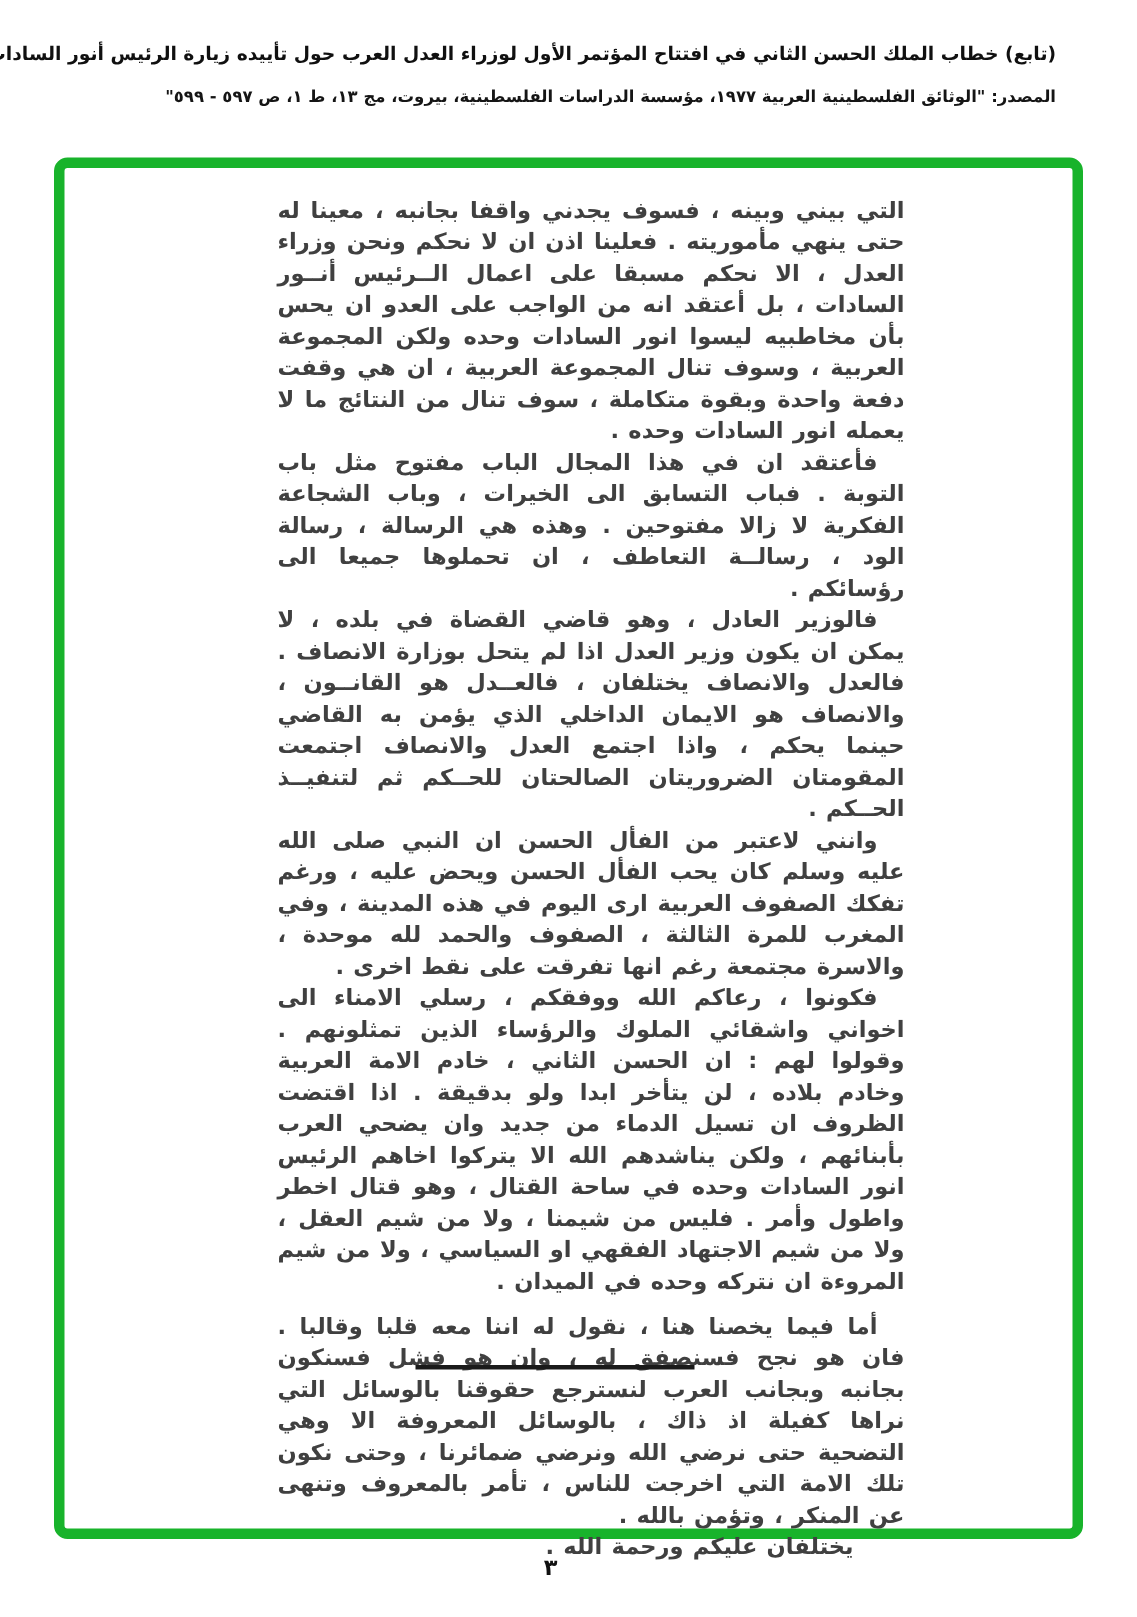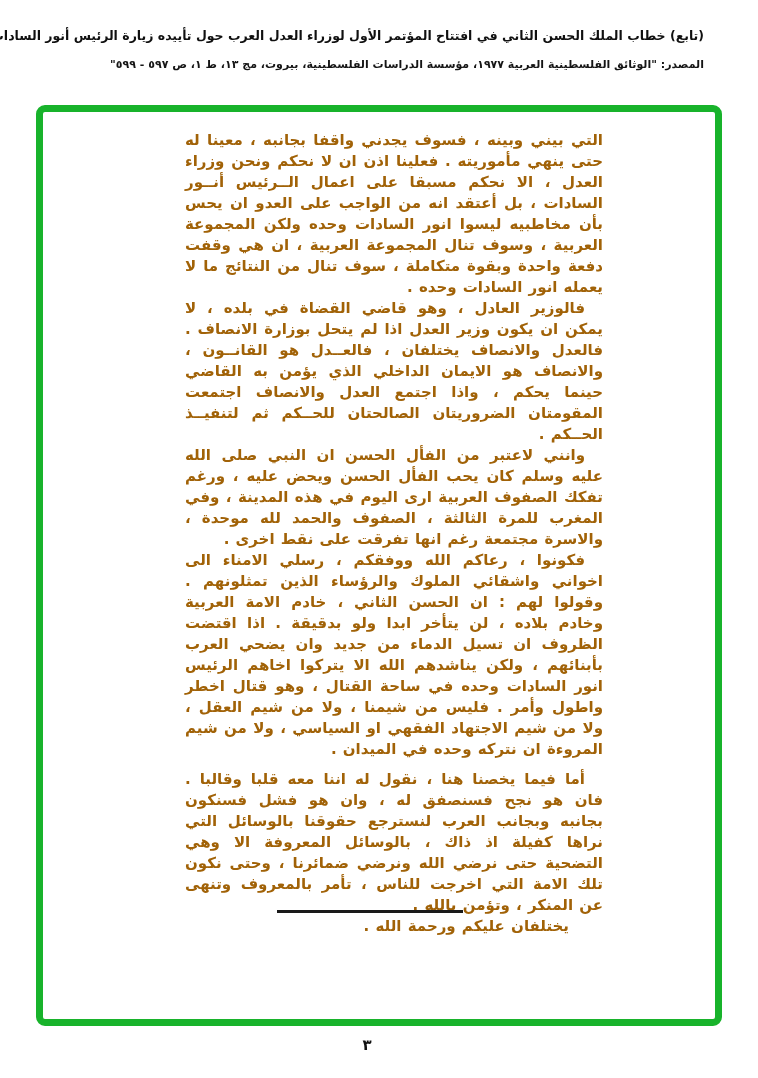--- a/index.html
+++ b/index.html
@@ -30,21 +30,21 @@
     box-sizing:border-box;
     border:7px solid #18b32b;
     border-radius:9px;
     background:#ffffff;
   }
   
   .speech{
     position:absolute;left:185px;top:130px;width:418px;
     direction:rtl;
     text-align:justify;text-align-last:right;
-    font-size:15px;font-weight:700;color:#a16207;
+    font-size:15px;font-weight:700;color:#404040;
     line-height:21px;word-spacing:1px;
   }
   .speech p{margin:0;padding:0;text-indent:18px;}
   .speech p.p-flush{text-indent:0;}
   .speech p.p-gap{margin-top:9px;}
   .speech p.p-closing{text-indent:34px;}
   
   .divider{
     position:absolute;left:277px;top:910px;
     width:186px;height:3px;background:#1a1a1a;
@@ -61,20 +61,21 @@
 <div class="page">
 
   <div class="hdr-title">(تابع) خطاب الملك الحسن الثاني في افتتاح المؤتمر الأول لوزراء العدل العرب حول تأييده زيارة الرئيس أنور السادات لإسرائيل</div>
 
   <div class="hdr-source">المصدر:  "الوثائق الفلسطينية العربية ١٩٧٧، مؤسسة الدراسات الفلسطينية، بيروت، مج ١٣، ط ١، ص ٥٩٧ - ٥٩٩"</div>
 
   <div class="frame"></div>
 
   <div class="speech">
     <p class="p-flush">التي بيني وبينه ، فسوف يجدني واقفا بجانبه ، معينا له حتى ينهي مأموريته . فعلينا اذن ان لا نحكم ونحن وزراء العدل ، الا نحكم مسبقا على اعمال الــرئيس أنــور السادات ، بل أعتقد انه من الواجب على العدو ان يحس بأن مخاطبيه ليسوا انور السادات وحده ولكن المجموعة العربية ، وسوف تنال المجموعة العربية ، ان هي وقفت دفعة واحدة وبقوة متكاملة ، سوف تنال من النتائج ما لا يعمله انور السادات وحده .</p>
+    <p>فأعتقد ان في هذا المجال الباب مفتوح مثل باب التوبة . فباب التسابق الى الخيرات ، وباب الشجاعة الفكرية لا زالا مفتوحين . وهذه هي الرسالة ، رسالة الود ، رسالــة التعاطف ، ان تحملوها جميعا الى رؤسائكم .</p>
     <p>فالوزير العادل ، وهو قاضي القضاة في بلده ، لا يمكن ان يكون وزير العدل اذا لم يتحل بوزارة الانصاف . فالعدل والانصاف يختلفان ، فالعــدل هو القانــون ، والانصاف هو الايمان الداخلي الذي يؤمن به القاضي حينما يحكم ، واذا اجتمع العدل والانصاف اجتمعت المقومتان الضروريتان الصالحتان للحــكم ثم لتنفيــذ الحــكم .</p>
     <p>وانني لاعتبر من الفأل الحسن ان النبي صلى الله عليه وسلم كان يحب الفأل الحسن ويحض عليه ، ورغم تفكك الصفوف العربية ارى اليوم في هذه المدينة ، وفي المغرب للمرة الثالثة ، الصفوف والحمد لله موحدة ، والاسرة مجتمعة رغم انها تفرقت على نقط اخرى .</p>
     <p>فكونوا ، رعاكم الله ووفقكم ، رسلي الامناء الى اخواني واشقائي الملوك والرؤساء الذين تمثلونهم . وقولوا لهم : ان الحسن الثاني ، خادم الامة العربية وخادم بلاده ، لن يتأخر ابدا ولو بدقيقة . اذا اقتضت الظروف ان تسيل الدماء من جديد وان يضحي العرب بأبنائهم ، ولكن يناشدهم الله الا يتركوا اخاهم الرئيس انور السادات وحده في ساحة القتال ، وهو قتال اخطر واطول وأمر . فليس من شيمنا ، ولا من شيم العقل ، ولا من شيم الاجتهاد الفقهي او السياسي ، ولا من شيم المروءة ان نتركه وحده في الميدان .</p>
     <p class="p-gap">أما فيما يخصنا هنا ، نقول له اننا معه قلبا وقالبا . فان هو نجح فسنصفق له ، وان هو فشل فسنكون بجانبه وبجانب العرب لنسترجع حقوقنا بالوسائل التي نراها كفيلة اذ ذاك ، بالوسائل المعروفة الا وهي التضحية حتى نرضي الله ونرضي ضمائرنا ، وحتى نكون تلك الامة التي اخرجت للناس ، تأمر بالمعروف وتنهى عن المنكر ، وتؤمن بالله .</p>
     <p class="p-closing">يختلفان عليكم ورحمة الله .</p>
   </div>
 
   <div class="divider"></div>
 
   <div class="page-number">٣</div>

